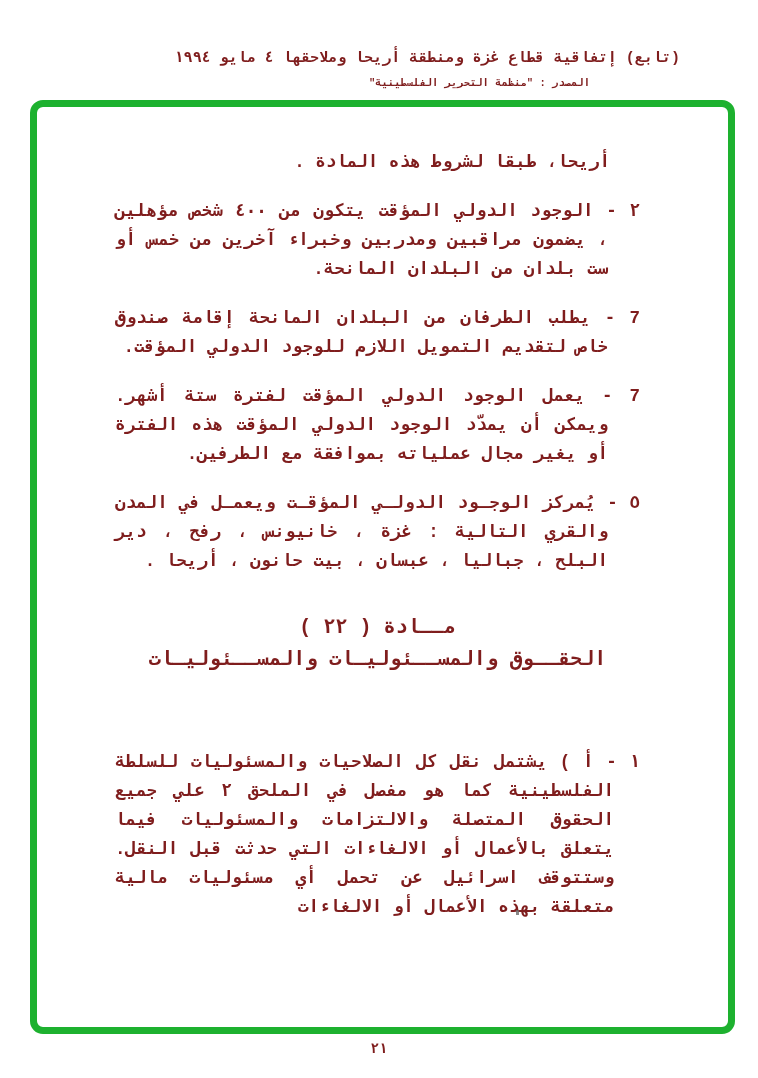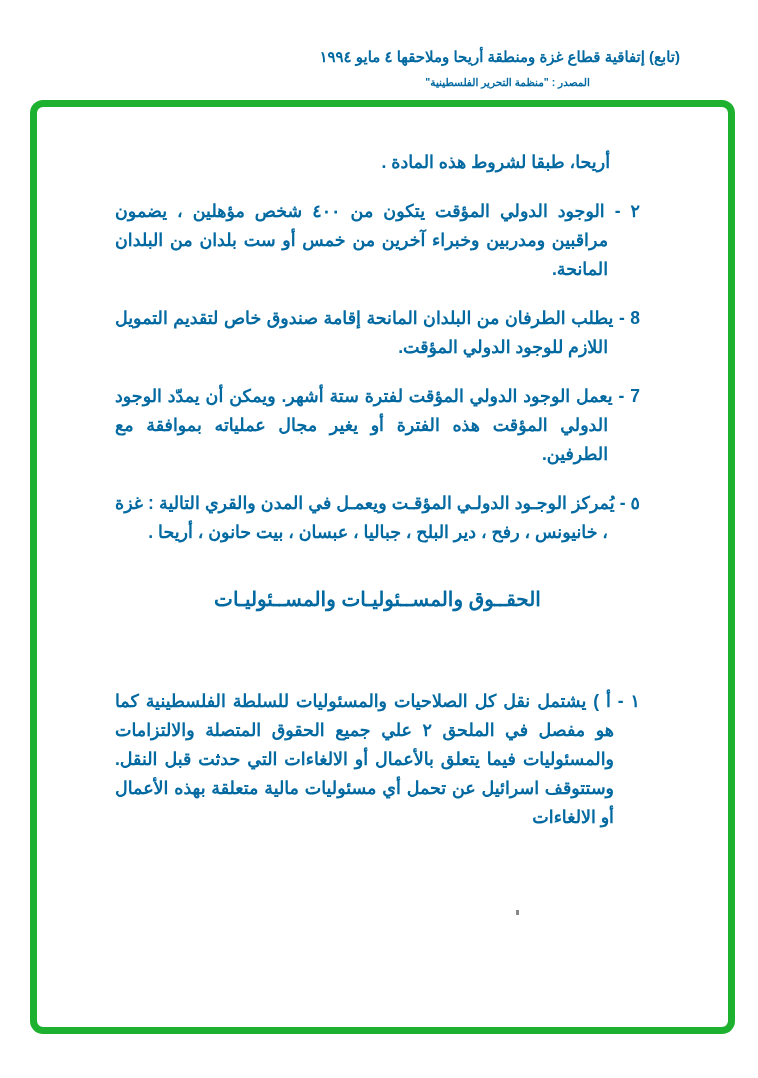--- a/index.html
+++ b/index.html
@@ -3,22 +3,22 @@
 <meta charset="utf-8">
 <style>
   html, body { margin: 0; padding: 0; background: #ffffff; }
   .page {
     position: relative;
     width: 758px;
     height: 1078px;
     background: #ffffff;
     overflow: hidden;
     direction: rtl;
-    font-family: Liberation Sans, sans-serif;
-    color: #0369a1;
+    font-family: Liberation Mono, monospace;
+    color: #7f1d1d;
   }
   .hdr-line1 {
     position: absolute;
     top: 48px;
     right: 78px;
     font-size: 15px;
     font-weight: bold;
     white-space: nowrap;
     letter-spacing: 0;
   }
@@ -101,31 +101,33 @@
   <div class="hdr-line2">المصدر :  "منظمة التحرير الفلسطينية"</div>
 
   <div class="frame"></div>
 
   <div class="content">
 
     <div class="intro">أريحا، طبقا لشروط هذه المادة .</div>
 
     <div class="item">٢ - الوجود الدولي المؤقت يتكون من ٤٠٠ شخص مؤهلين ،  يضمون مراقبين ومدربين وخبراء آخرين من خمس أو ست بلدان من البلدان المانحة.</div>
 
-    <div class="item">8 - يطلب الطرفان من البلدان المانحة إقامة صندوق خاص لتقديم التمويل اللازم للوجود الدولي المؤقت.</div>
+    <div class="item">7 - يطلب الطرفان من البلدان المانحة إقامة صندوق خاص لتقديم التمويل اللازم للوجود الدولي المؤقت.</div>
 
     <div class="item">7 - يعمل الوجود الدولي المؤقت لفترة ستة أشهر. ويمكن أن يمدّد الوجود الدولي المؤقت هذه الفترة أو يغير مجال عملياته بموافقة مع الطرفين.</div>
 
     <div class="item">٥ - يُمركز الوجـود الدولـي المؤقـت ويعمـل في المدن والقري التالية :  غزة ، خانيونس ، رفح ،  دير البلح ، جباليا ، عبسان ،  بيت حانون ،  أريحا .</div>
 
 
     <div class="article-heading">
+      <div>مــادة ( ٢٢ )</div>
       <div>الحقــوق والمســئوليـات والمســئوليـات</div>
     </div>
 
     <div class="clause">١ - أ ) يشتمل نقل كل الصلاحيات والمسئوليات للسلطة الفلسطينية كما هو مفصل في الملحق ٢ علي جميع الحقوق المتصلة والالتزامات والمسئوليات فيما يتعلق بالأعمال أو الالغاءات التي حدثت قبل النقل. وستتوقف اسرائيل عن تحمل أي مسئوليات مالية متعلقة بهذه الأعمال أو الالغاءات</div>
 
   </div>
 
   <div class="artifact-dot"></div>
 
+  <div class="page-number">٢١</div>
 
 </div>
 
 </body></html>

